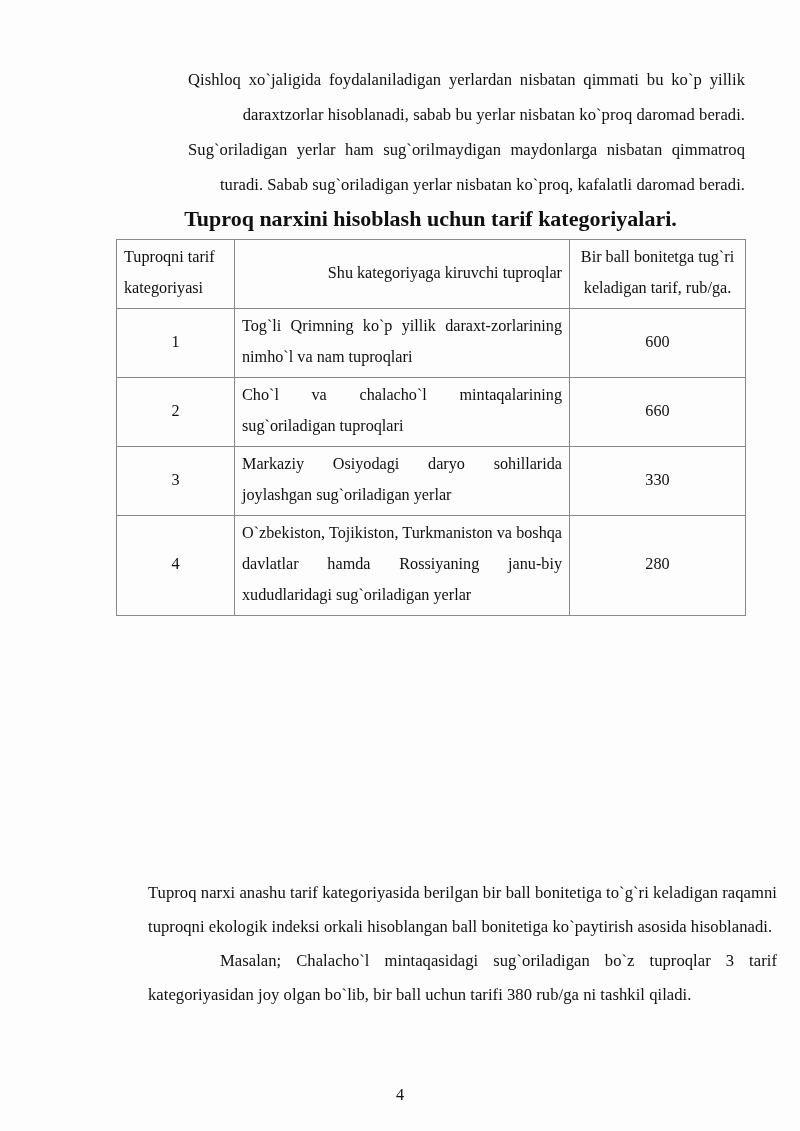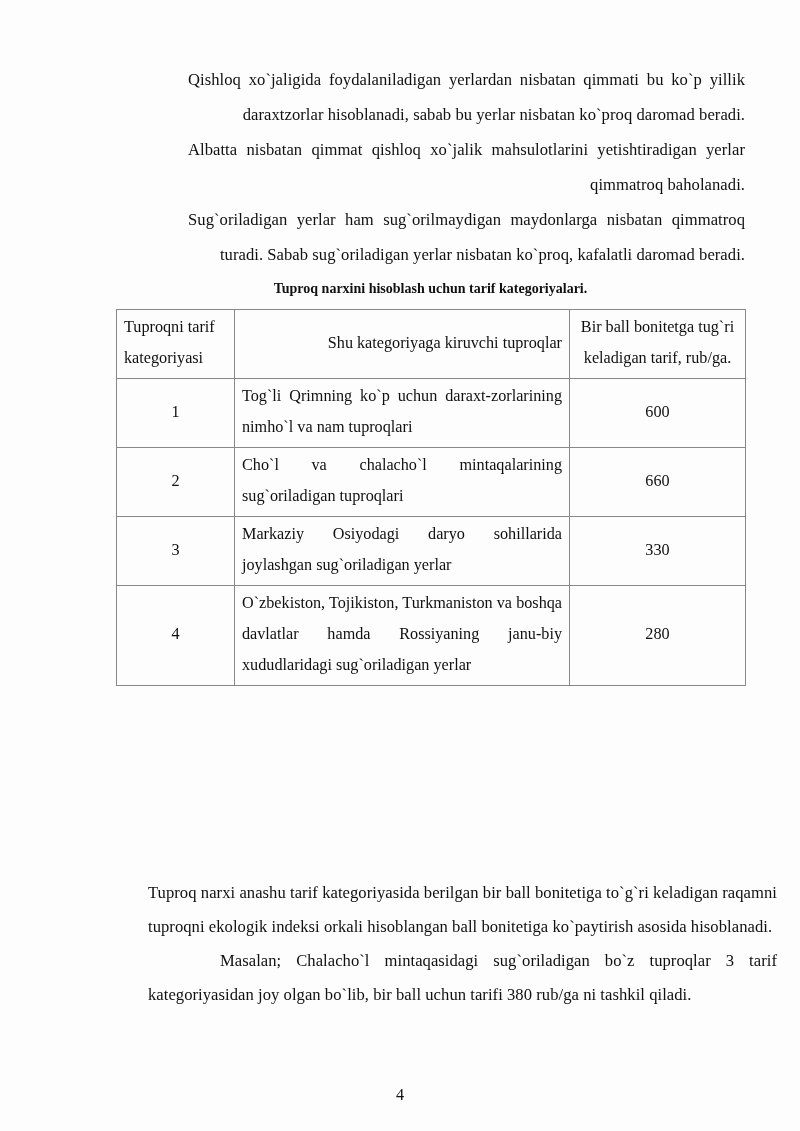--- a/index.html
+++ b/index.html
@@ -45,21 +45,21 @@
     text-indent: 0;
   }
   .jadval-num {
     margin: 0;
     font-size: 16.6px;
     line-height: 35px;
     text-align: right;
   }
   .table-caption {
     margin: 0;
-    font-size: 14px;
+    font-size: 22px;
     line-height: 32px;
     font-weight: bold;
     text-align: center;
     padding-top: 1px;
   }
   table.tariff {
     border-collapse: collapse;
     width: 629px;
     margin-top: 4px;
     table-layout: fixed;
@@ -115,39 +115,38 @@
     font-size: 16.2px;
   }
 </style>
 </head>
 <body>
 
 <div class="page">
 
   <div class="content">
     <p class="para">Qishloq xo`jaligida foydalaniladigan yerlardan nisbatan  qimmati bu ko`p yillik daraxtzorlar hisoblanadi, sabab bu  yerlar  nisbatan ko`proq daromad beradi.</p>
-    <p class="para">Albatta nisbatan qimmat  qishloq  xo`jalik mahsulotlarini yetishtiradigan yerlar qimmatroq baholanadi.</p>
     <p class="para">Sug`oriladigan yerlar ham sug`orilmaydigan maydonlarga nisbatan qimmatroq turadi. Sabab sug`oriladigan yerlar nisbatan  ko`proq, kafalatli daromad beradi.</p>
     <p class="table-caption">Tuproq narxini hisoblash uchun tarif kategoriyalari.</p>
 
     <table class="tariff">
       <colgroup>
         <col class="c1">
           <col class="c2">
           <col class="c3">
       </colgroup>
       <tbody>
         <tr>
           <td class="hdr-cat">Tuproqni tarif kategoriyasi</td>
           <td class="hdr-desc">Shu kategoriyaga kiruvchi tuproqlar</td>
           <td class="hdr-tarif">Bir ball bonitetga tug`ri keladigan tarif, rub/ga.</td>
         </tr>
         <tr>
           <td class="num">1</td>
-          <td class="desc">Tog`li Qrimning ko`p uchun daraxt-zorlarining nimho`l va nam tuproqlari</td>
+          <td class="desc">Tog`li Qrimning ko`p yillik daraxt-zorlarining nimho`l va nam tuproqlari</td>
           <td class="val">600</td>
         </tr>
         <tr>
           <td class="num">2</td>
           <td class="desc">Cho`l va chalacho`l mintaqalarining sug`oriladigan tuproqlari</td>
           <td class="val">660</td>
         </tr>
         <tr>
           <td class="num">3</td>
           <td class="desc">Markaziy Osiyodagi daryo sohillarida joylashgan sug`oriladigan yerlar</td>

